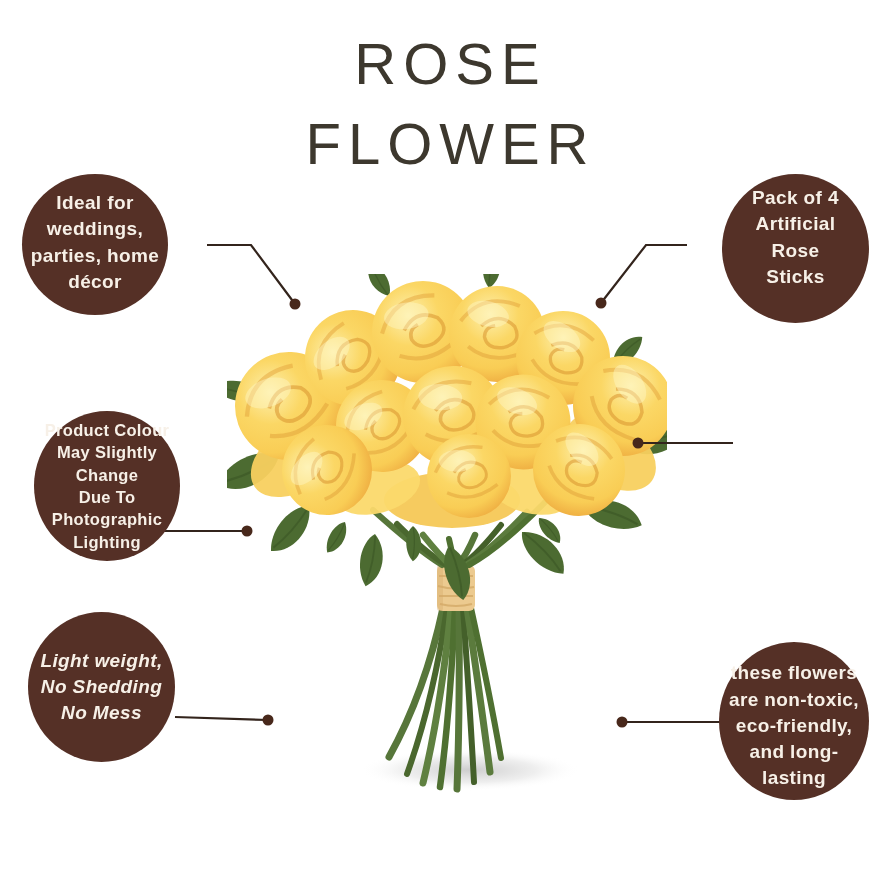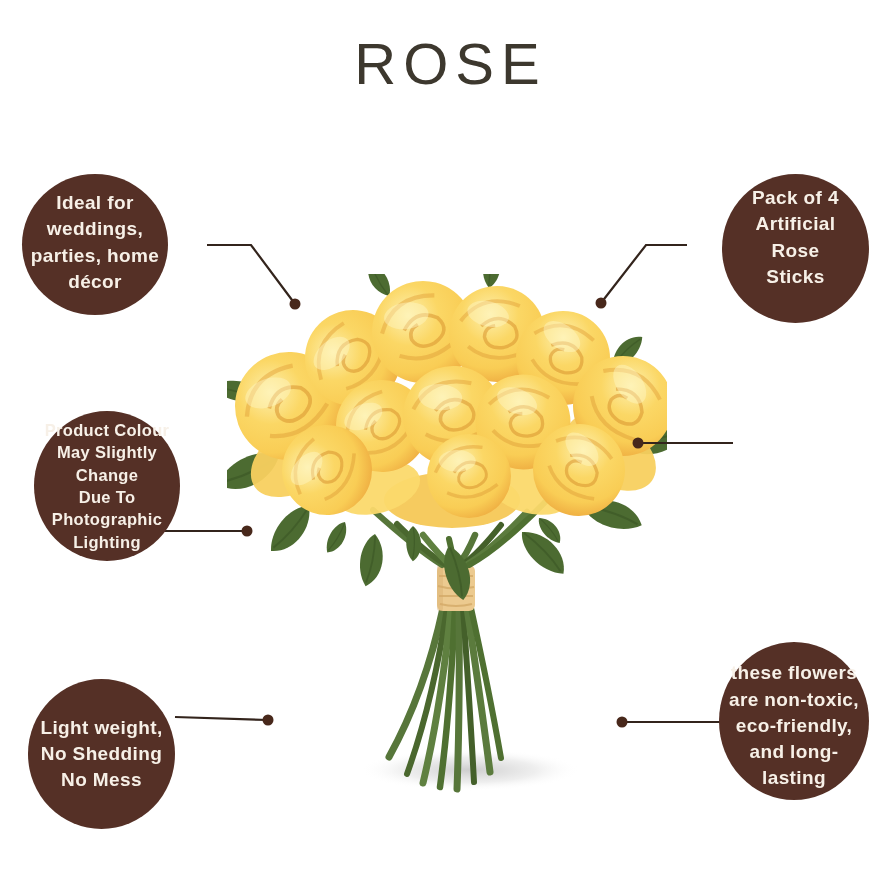--- a/index.html
+++ b/index.html
@@ -30,30 +30,31 @@
     color:var(--circle-text,#f7f0e7);
     display:flex;align-items:center;justify-content:center;
     text-align:center;font-weight:700;font-size:19px;line-height:1.38;
     letter-spacing:0.02em;box-sizing:border-box;
   }
   .callout .txt{white-space:pre-line;}
   .c-tl{left:22px;top:162px;width:146px;height:141px;padding-bottom:4px;}
   .c-tr{left:722px;top:162px;width:147px;height:149px;padding-bottom:22px;}
   .c-ml{left:34px;top:399px;width:146px;height:150px;font-size:16.5px;line-height:1.36;}
   .c-mr{left:719px;top:400px;width:149px;height:150px;padding-top:18px;}
-  .c-bl{left:28px;top:667px;width:147px;height:150px;}
+  .c-bl{left:28px;top:600px;width:147px;height:150px;font-style:italic;}
   .c-br{left:719px;top:630px;width:150px;height:158px;padding-top:10px;}
 </style>
 </head>
 <body>
 
 <div class="canvas">
 
   <header class="title">
     <div>ROSE</div>
+    <div>FLOWER</div>
   </header>
 
   <div class="bouquet">
     <svg viewBox="0 0 440 525">
       <defs>
         <radialGradient id="rg" cx="38%" cy="32%" r="78%">
           <stop offset="0%" stop-color="var(--rose-highlight,#fdf0ae)"></stop>
           <stop offset="38%" stop-color="#fbd765"></stop>
           <stop offset="72%" stop-color="var(--rose-yellow,#f7c44c)"></stop>
           <stop offset="100%" stop-color="var(--rose-shadow,#eca53c)"></stop>

